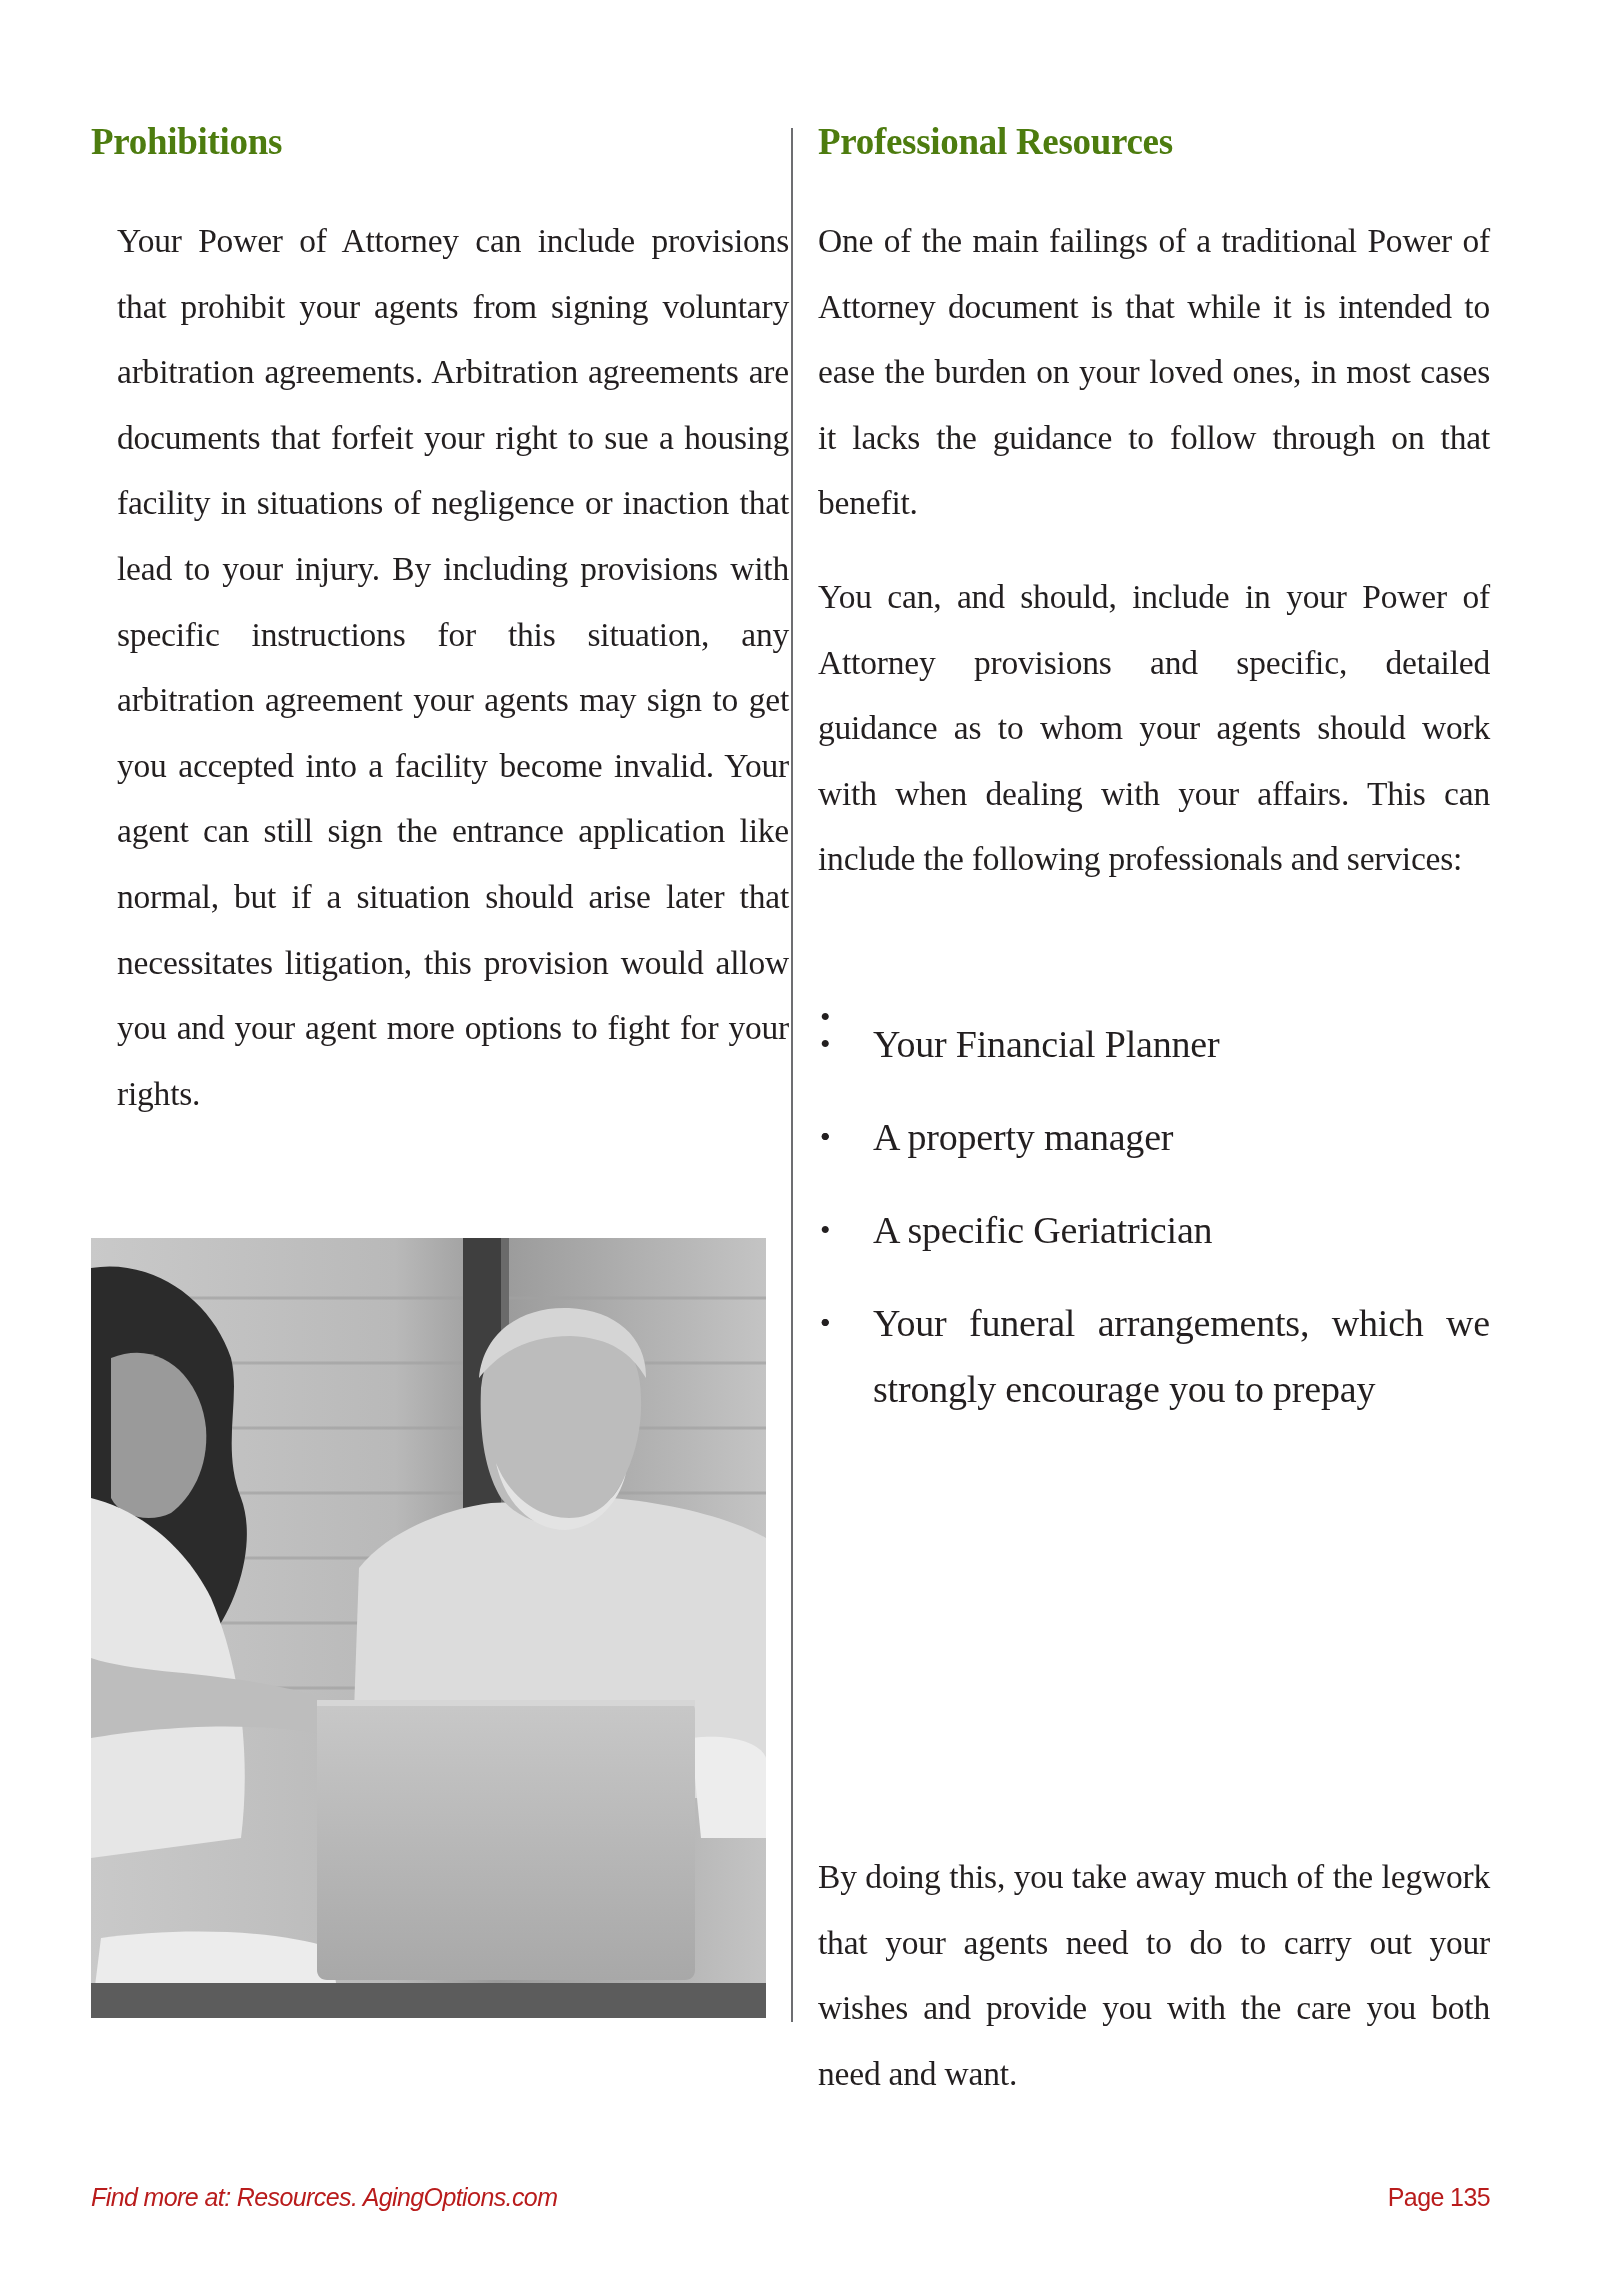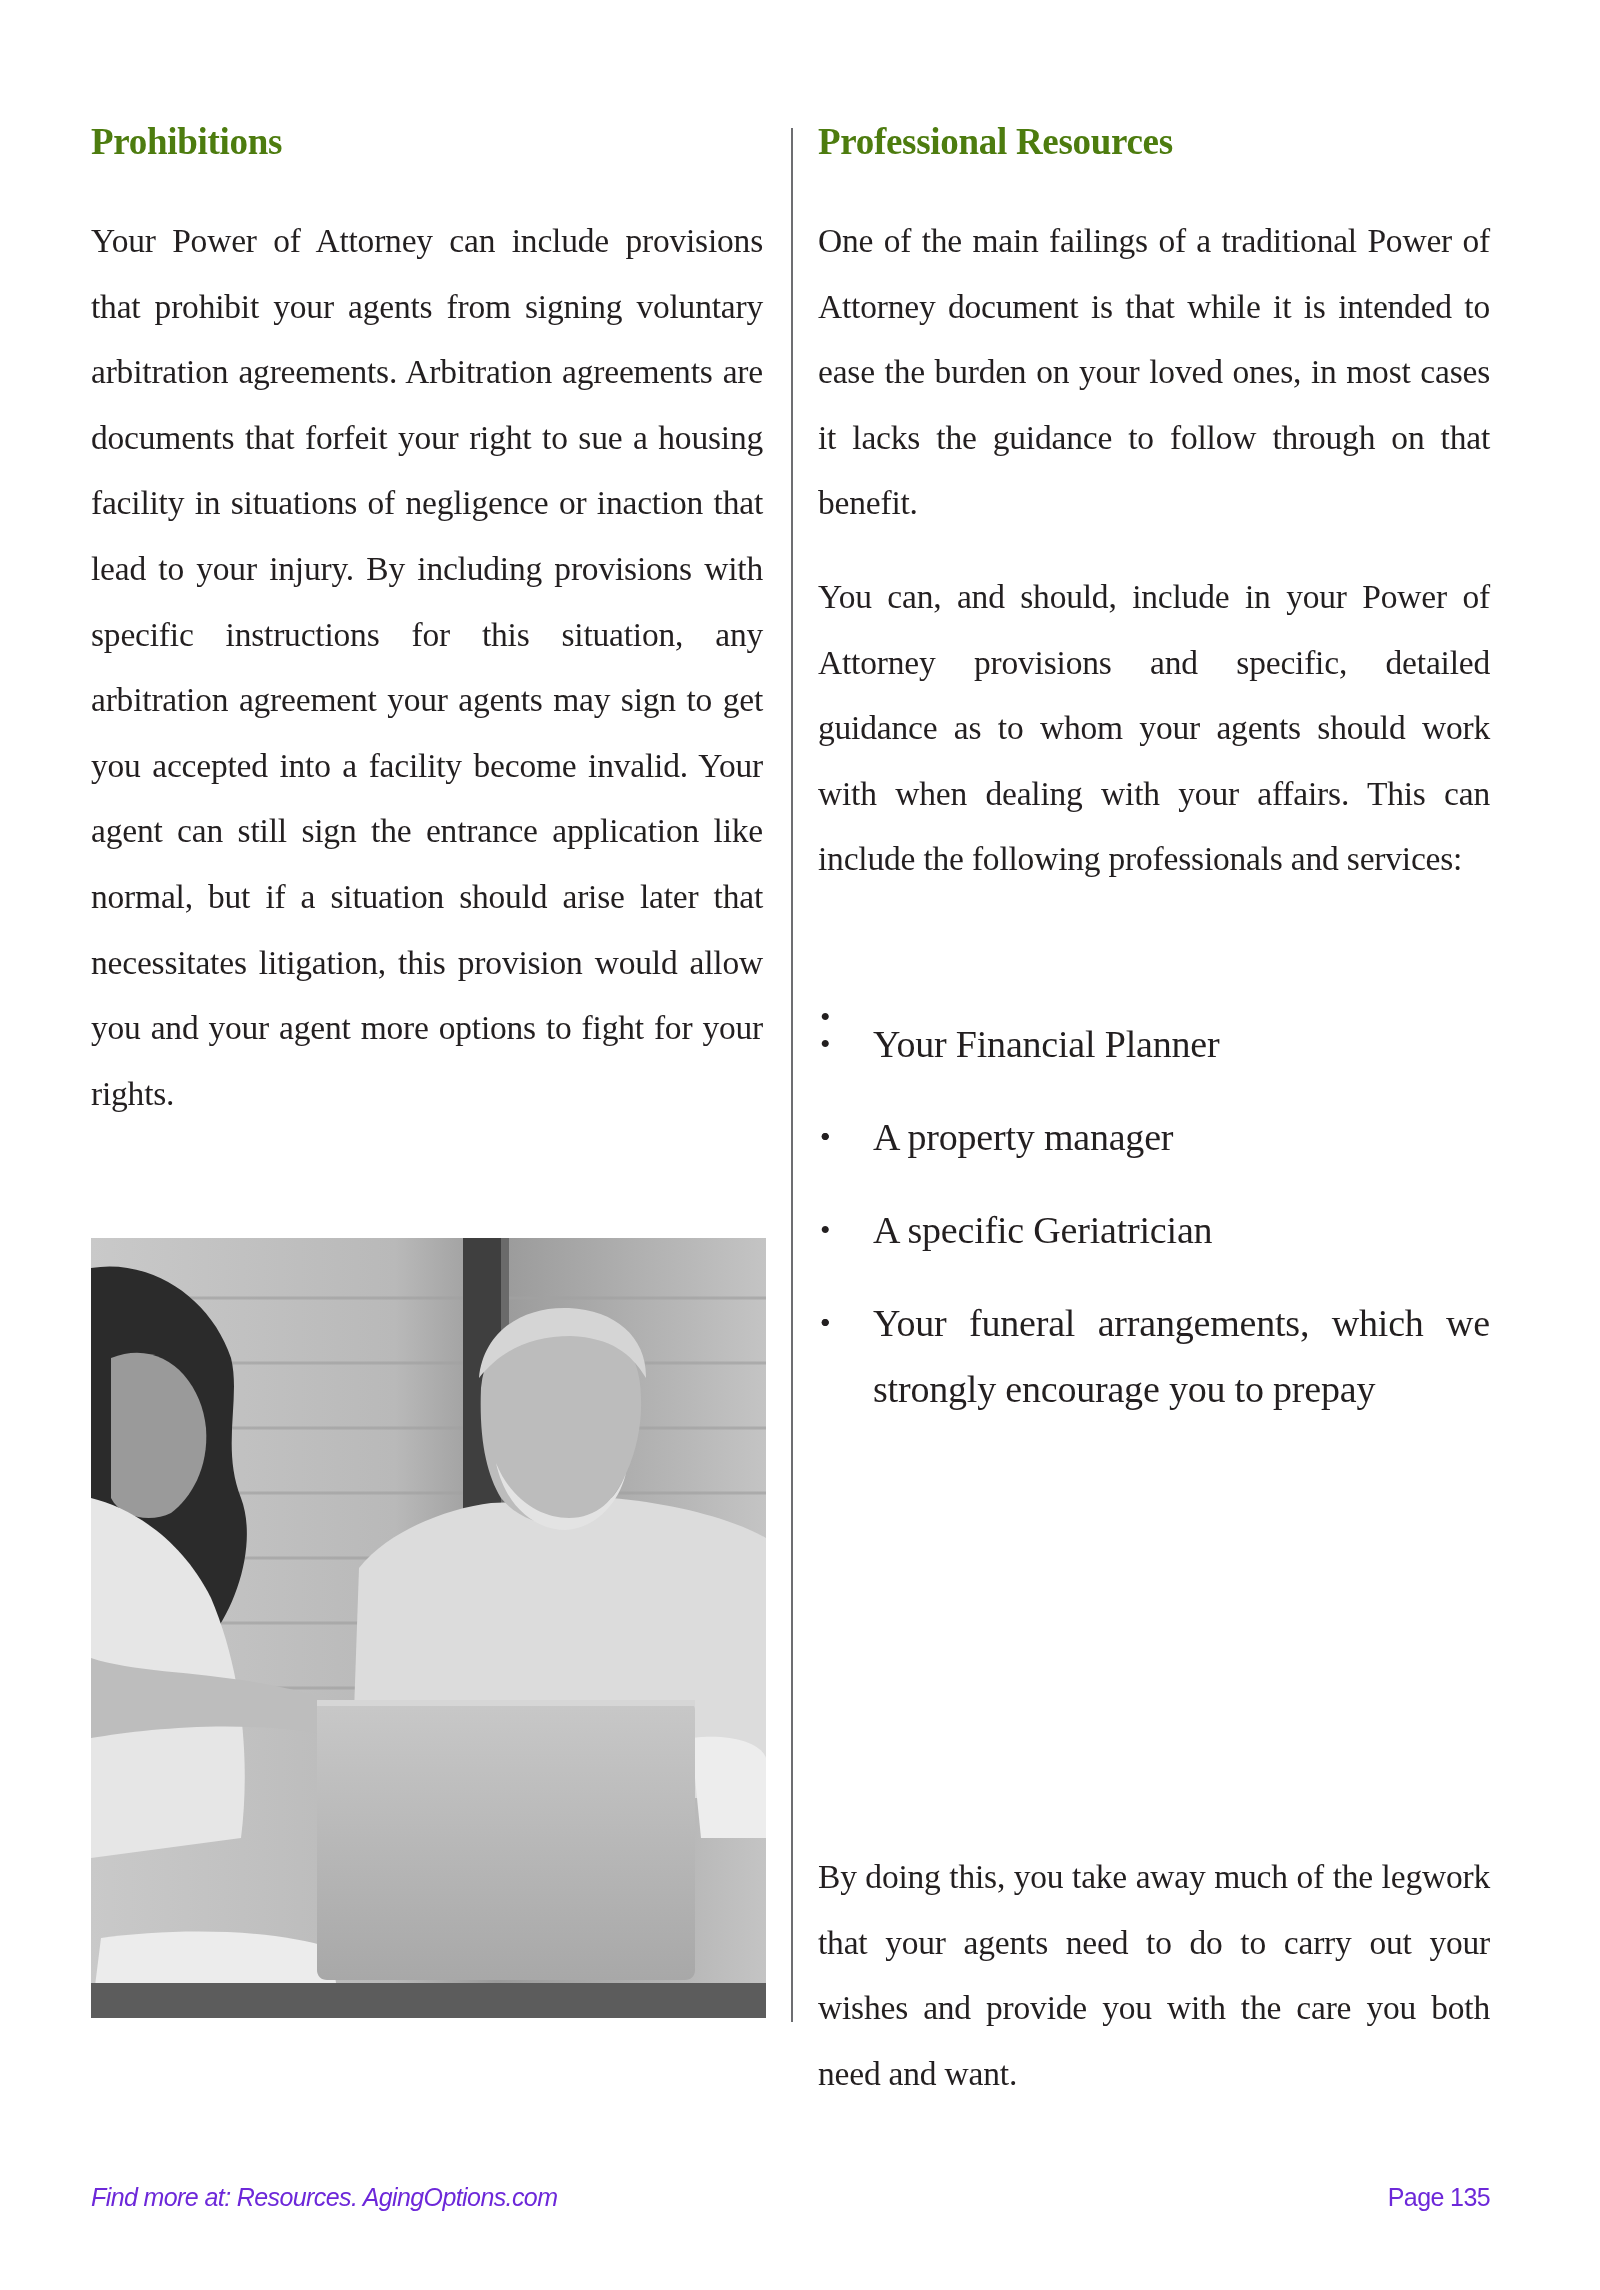--- a/index.html
+++ b/index.html
@@ -11,21 +11,21 @@
       position: absolute; top: 120px; margin: 0;
       font-family: "Liberation Serif", serif; font-weight: bold;
       font-size: 37px; line-height: 44px; letter-spacing: -0.3px; color: #4d7c0f;
     }
     .body-text {
       position: absolute; margin: 0;
       font-family: "Liberation Serif", serif; font-size: 33.5px;
       line-height: 65.6px; text-align: justify; text-align-last: left;
       color: #231f20; letter-spacing: -0.2px;
     }
-    .p-left { top: 208px; width: 672px; }
+    .p-left { top: 208px; width: 672px; margin-left: 26px; }
     .p-r1 { top: 208px; width: 672px; }
     .p-r2 { top: 564px; width: 672px; }
     ul.resource-list {
       position: absolute; top: 984px; left: 0; width: 672px;
       margin: 0; padding: 0; list-style: none;
     }
     ul.resource-list li {
       position: relative; padding-left: 55px;
       font-family: "Liberation Serif", serif; font-size: 38px; line-height: 66px;
       margin-bottom: 27px; text-align: justify; text-align-last: left; color: #231f20;
@@ -37,21 +37,21 @@
     .p-r3 { top: 1844px; width: 672px; }
     .divider {
       position: absolute; left: 791px; top: 128px; width: 2px; height: 1894px; background: #6d6e71;
     }
     .photo {
       position: absolute; left: 91px; top: 1238px; width: 675px; height: 780px; overflow: hidden;
       background: #b8b8b8;
     }
     .footer-left, .footer-right {
       position: absolute; top: 2183px;
-      font-family: "Liberation Sans", sans-serif; font-size: 25px; color: #6d28d9;
+      font-family: "Liberation Sans", sans-serif; font-size: 25px; color: #b91c1c;
       letter-spacing: -0.6px;
     }
     .footer-left { left: 91px; font-style: italic; }
     .footer-right { right: 110px; }
   </style>
 </head>
 <body>
 
 <div class="col col-left">
   <h2 class="section-title">Prohibitions</h2>

